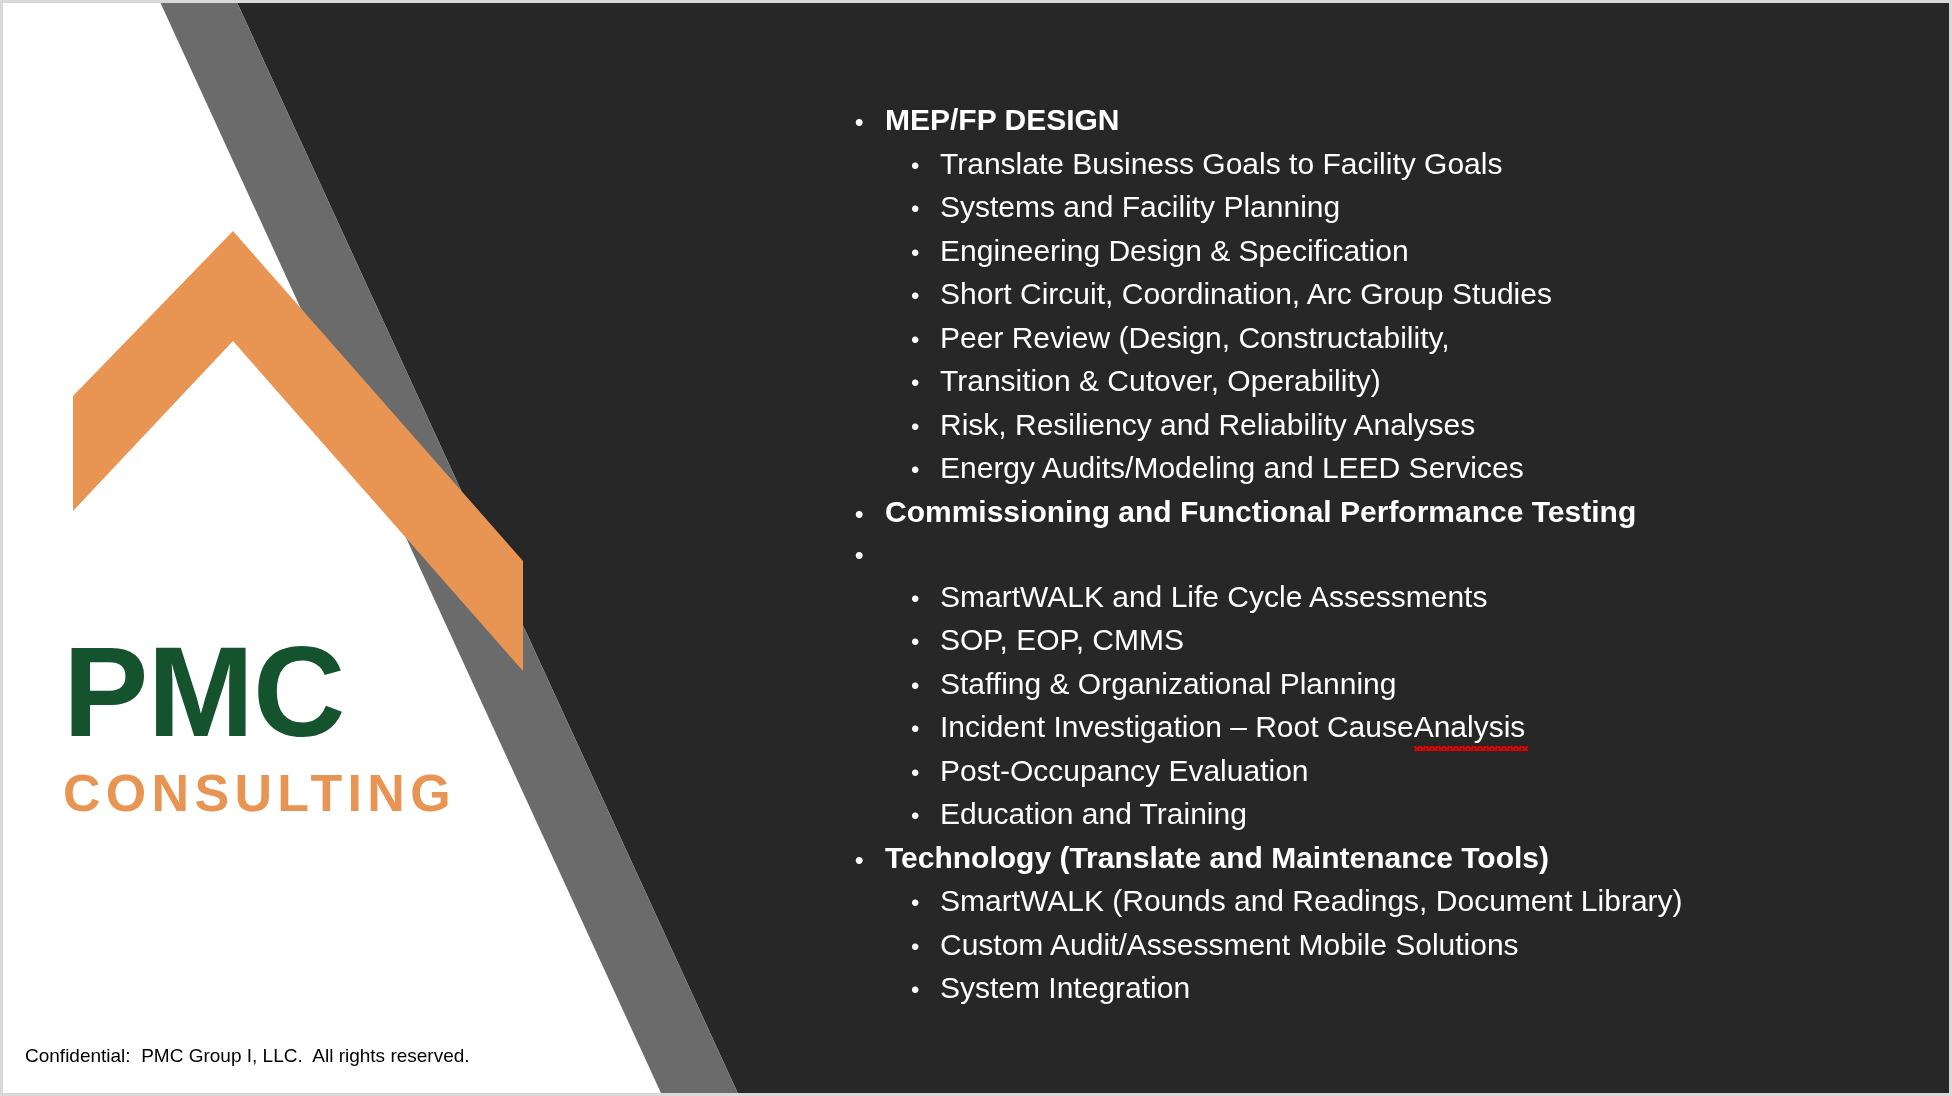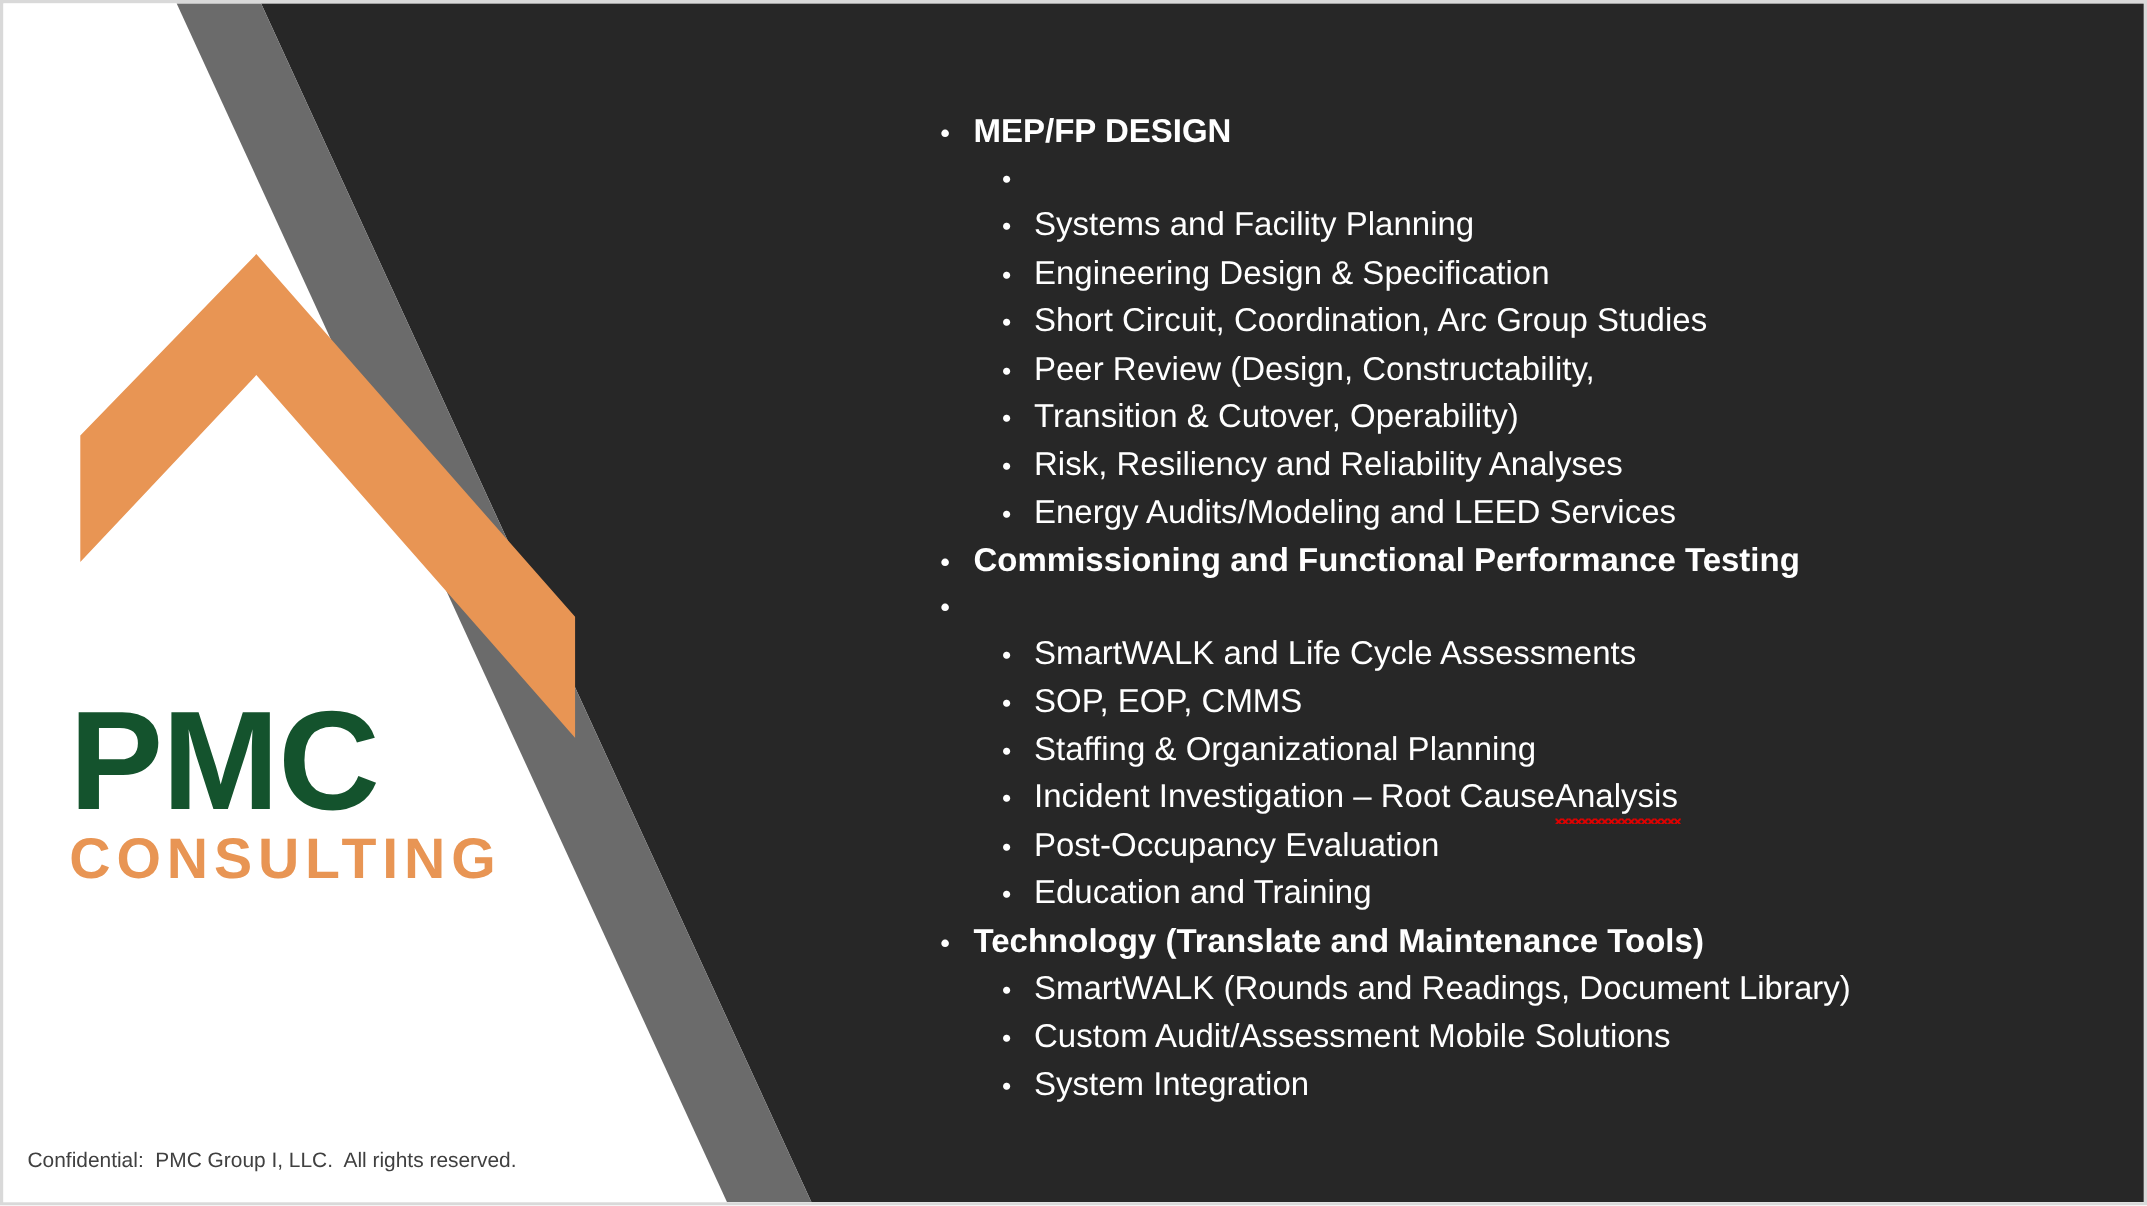--- a/index.html
+++ b/index.html
@@ -127,30 +127,30 @@
     color: #14532d;
     line-height: 0.95;
   }
   #consulting-text {
     display: block;
     font-size: 52px;
     font-weight: bold;
     letter-spacing: 5.3px;
     color: #E89554;
     line-height: 1.1;
-    margin-top: 0;
+    margin-top: 12px;
   }
 
   
   #footer {
     position: absolute;
     left: 22px;
     bottom: 26px;
     font-size: 19px;
-    color: #404040;
+    color: #000000;
     z-index: 8;
     white-space: pre;
   }
 </style>
 </head>
 <body>
 
 <div id="slide">
 
   <svg class="bg-layer" viewBox="0 0 1952 1096" preserveAspectRatio="none" xmlns="http://www.w3.org/2000/svg">
@@ -171,20 +171,21 @@
     <span id="consulting-text">CONSULTING</span>
   </div>
 
   <div id="content">
       <div class="bullet-row lvl1">
         <span class="dot">•</span>
         <span class="txt">MEP/FP DESIGN</span>
       </div>
       <div class="bullet-row lvl2">
         <span class="dot">•</span>
+        <span class="txt">Translate Business Goals to Facility Goals</span>
       </div>
       <div class="bullet-row lvl2">
         <span class="dot">•</span>
         <span class="txt">Systems and Facility Planning</span>
       </div>
       <div class="bullet-row lvl2">
         <span class="dot">•</span>
         <span class="txt">Engineering Design &amp; Specification</span>
       </div>
       <div class="bullet-row lvl2">

